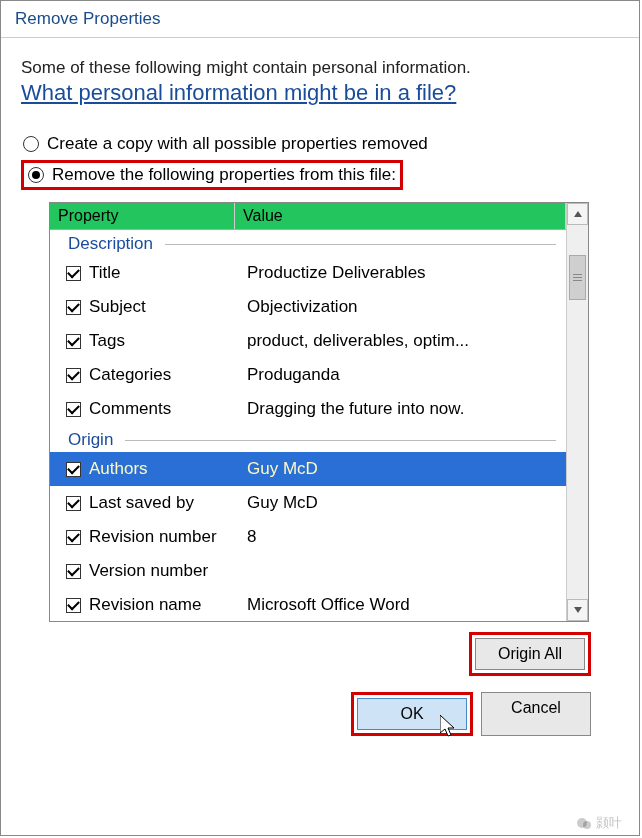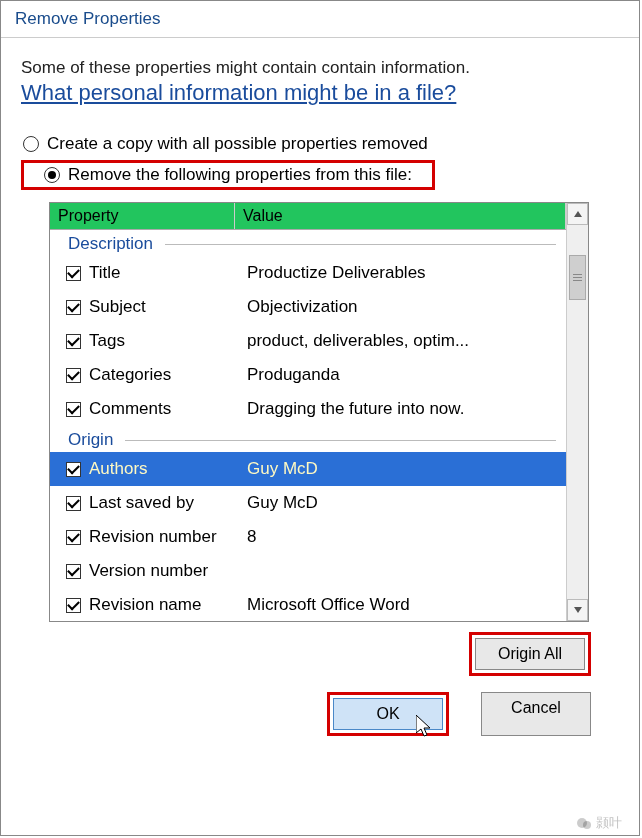--- a/index.html
+++ b/index.html
@@ -63,21 +63,21 @@
     flex: none;
   }
   .radio.checked::after {
     content: "";
     width: 8px; height: 8px;
     background: #000;
     border-radius: 50%;
   }
   .hl-red {
     border: 3px solid #d40000;
-    padding: 2px 20px;
+    padding: 2px 4px;
     display: inline-flex;
     align-items: flex-end;
     gap: 8px;
   }
   .list-box {
     border: 1px solid #888;
     margin: 12px 0 0 28px;
     width: 540px;
     display: flex;
     flex-direction: row;
@@ -179,21 +179,21 @@
     background: repeating-linear-gradient(#888 0 1px, transparent 1px 3px);
   }
   .btn-row {
     display: flex;
     justify-content: flex-end;
     padding: 10px 28px 6px 0;
   }
   .btn-row2 {
     display: flex;
     justify-content: flex-end;
-    gap: 32px;
+    gap: 8px;
     padding: 10px 28px 16px 0;
   }
   .btn {
     min-width: 110px;
     padding: 6px 18px;
     border: 1px solid #888;
     background: #e8e8e8;
     font-size: 16px;
     text-align: center;
     cursor: pointer;
@@ -220,21 +220,21 @@
     display: flex; align-items: center; gap: 4px;
   }
 </style>
 </head>
 <body>
 
 <div class="dialog">
   <div class="titlebar">Remove Properties</div>
 
   <div class="content">
-    <div class="intro">Some of these properties might contain contain information.</div>
+    <div class="intro">Some of these following might contain personal information.</div>
     <a class="link">What personal information might be in a file?</a>
 
     <div class="radio-row" style="margin-top:6px;">
       <span class="radio"></span>
       <span>Create a copy with all possible properties removed</span>
     </div>
 
     <div style="margin-top:2px;">
       <span class="hl-red">
         <span class="radio-row" style="padding:0;">

